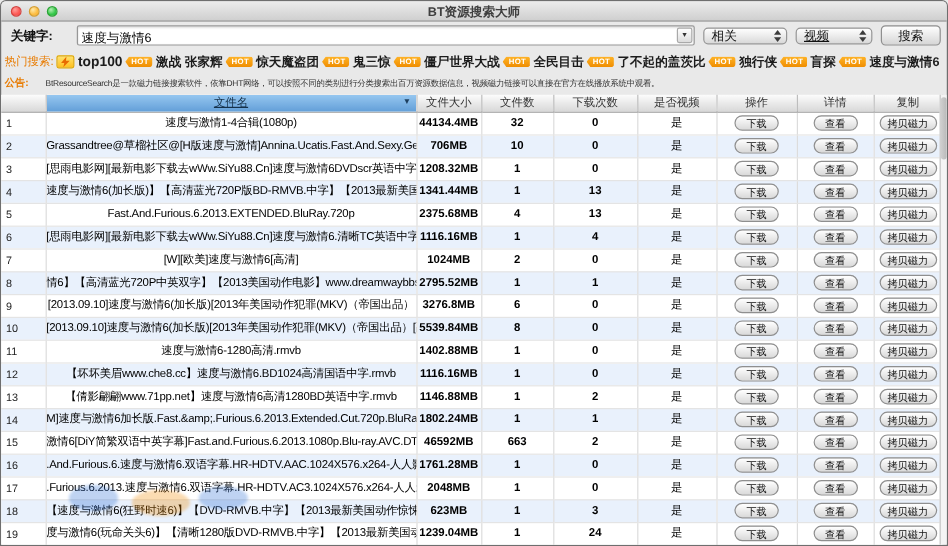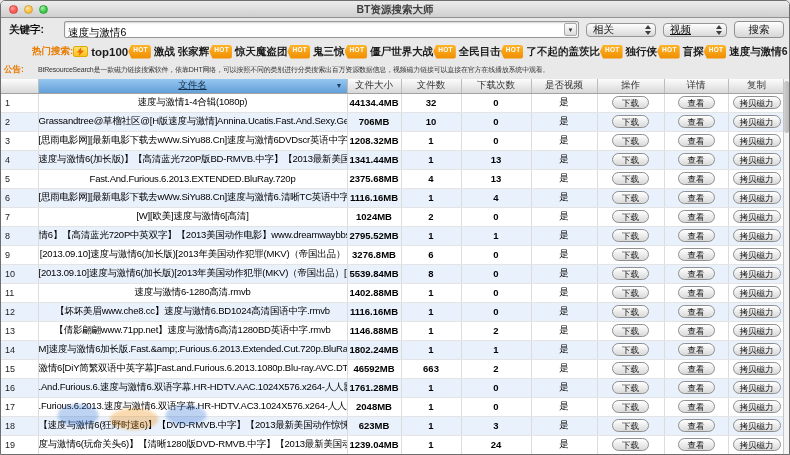--- a/index.html
+++ b/index.html
@@ -37,22 +37,22 @@
   .steppers { display:flex; flex-direction:column; gap:2px; align-items:center; }
   .tri-up   { width:0; height:0; border-left:3px solid transparent; border-right:3px solid transparent; border-bottom:4px solid #3c3c3c; }
   .tri-down { width:0; height:0; border-left:3px solid transparent; border-right:3px solid transparent; border-top:4px solid #3c3c3c; }
   .btn-search { width:50px; height:17px; margin-left:7px;
     background:linear-gradient(#fefefe,#d6d6d6); border:1px solid #8f8f8f; border-radius:4px;
     font-size:10.5px; color:#111; font-family:inherit; }
 
   
   .row-hot { display:flex; align-items:center; height:21px; padding:0 6px 0 3px;
              justify-content:space-between; }
-  .hot-label { font-size:9.5px; font-weight:bold; color:#e87b00; white-space:nowrap;margin-left:28px; }
-  .hot-item { display:flex; gap:3px; font-size:10.5px; font-weight:600;
+  .hot-label { font-size:9.5px; font-weight:normal; color:#e87b00; white-space:nowrap; }
+  .hot-item { display:flex; align-items:center; gap:3px; font-size:10.5px; font-weight:600;
               color:#1c1c1c; white-space:nowrap; cursor:default; }
   .hot-badge { display:inline-block; background:linear-gradient(#ffb428,#ef8d00);
     color:#fff; font-size:6.5px; font-weight:bold; line-height:9px; padding:0 3px 0 5px;
     border-radius:3px; clip-path:polygon(0 50%,14% 0,100% 0,100% 100%,14% 100%); letter-spacing:.3px; }
   .top100-ico { display:inline-flex; align-items:center; justify-content:center;
     width:15px; height:11px; background:linear-gradient(#ffe36e,#ffc021);
     border:1px solid #e0a800; border-radius:2px; }
   .hot-item.top { font-size:11.5px; font-weight:bold; }
 
   

